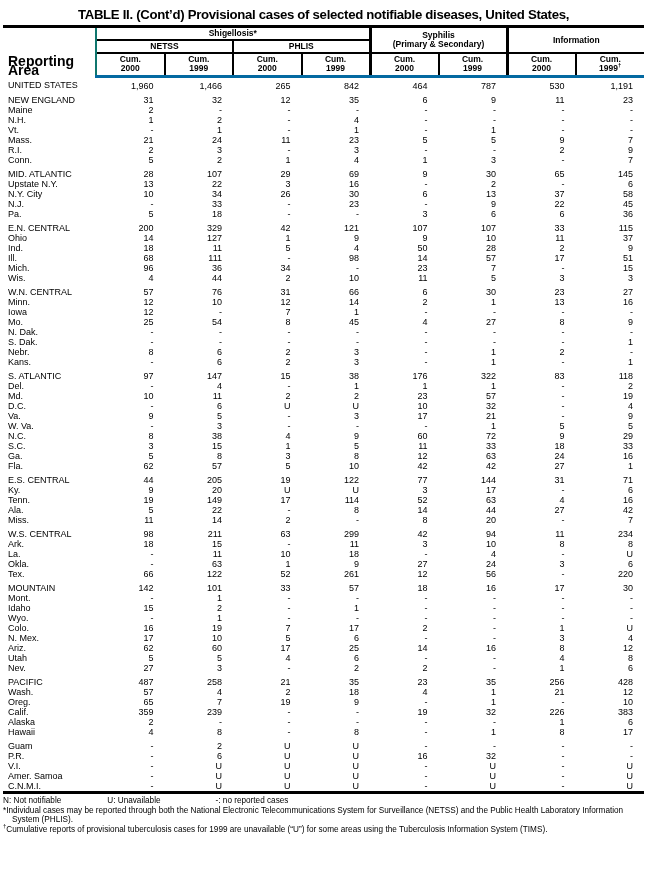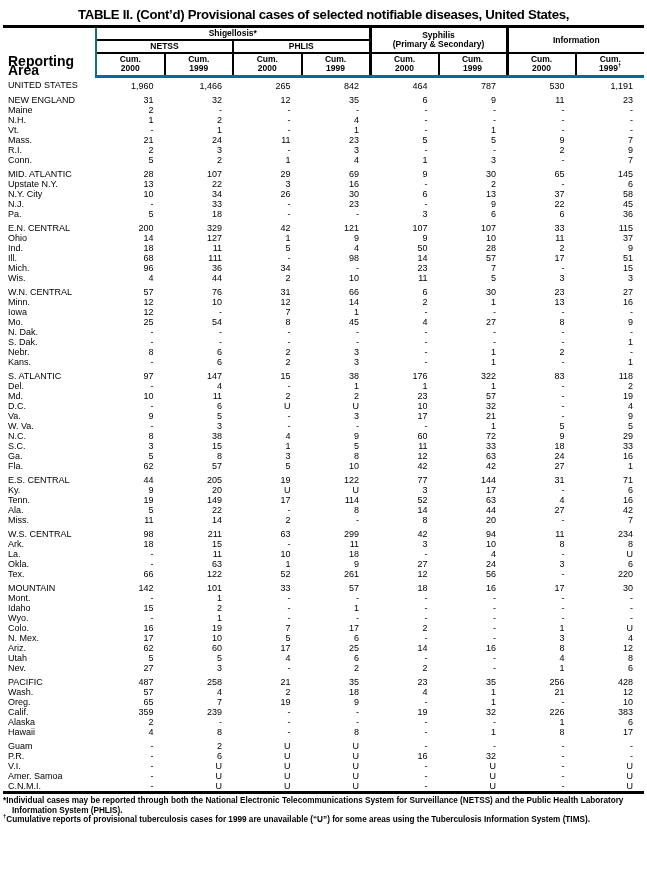--- a/index.html
+++ b/index.html
@@ -22,21 +22,21 @@
   tbody td{font-size:9px;line-height:10px;padding:0;white-space:nowrap;}
   td.area{text-align:left;padding-left:5px;}
   td.num{text-align:right;padding-right:11px;}
   tbody tr:first-child td{padding-top:3px;}
   tr.group-start td{padding-top:4px;}
   sup.dag{font-size:6px;vertical-align:super;line-height:0;}
   .footnotes{width:641px;margin:2px auto 0 auto;font-size:8.2px;line-height:9.5px;}
   .legend span{display:inline-block;}
   .leg-n{width:102px;}
   .leg-u{width:106px;}
-  .fn{margin:0;padding-left:9px;text-indent:-9px;font-weight:bold;}
+  .fn{margin:0;padding-left:9px;text-indent:-9px;}
 </style>
 </head>
 <body>
 
 <div class="page">
 
   <div class="title">
     <div>TABLE II. (Cont’d) Provisional cases of selected notifiable diseases, United States,</div>
   </div>
 
@@ -836,17 +836,22 @@
           <td class="num">U</td>
           <td class="num">-</td>
           <td class="num">U</td>
           <td class="num">-</td>
           <td class="num">U</td>
         </tr>
       </tbody>
   </table>
 
   <div class="footnotes">
+    <div class="legend">
+      <span class="leg-n">N: Not notifiable</span>
+      <span class="leg-u">U: Unavailable</span>
+      <span>-: no reported cases</span>
+    </div>
     <p class="fn">*Individual cases may be reported through both the National Electronic Telecommunications System for Surveillance (NETSS) and the Public Health Laboratory Information System (PHLIS).</p>
     <p class="fn"><sup class="dag">†</sup><span>Cumulative reports of provisional tuberculosis cases for 1999 are unavailable (“U”) for some areas using the Tuberculosis Information System (TIMS).</span></p>
   </div>
 
 </div>
 
 </body></html>

